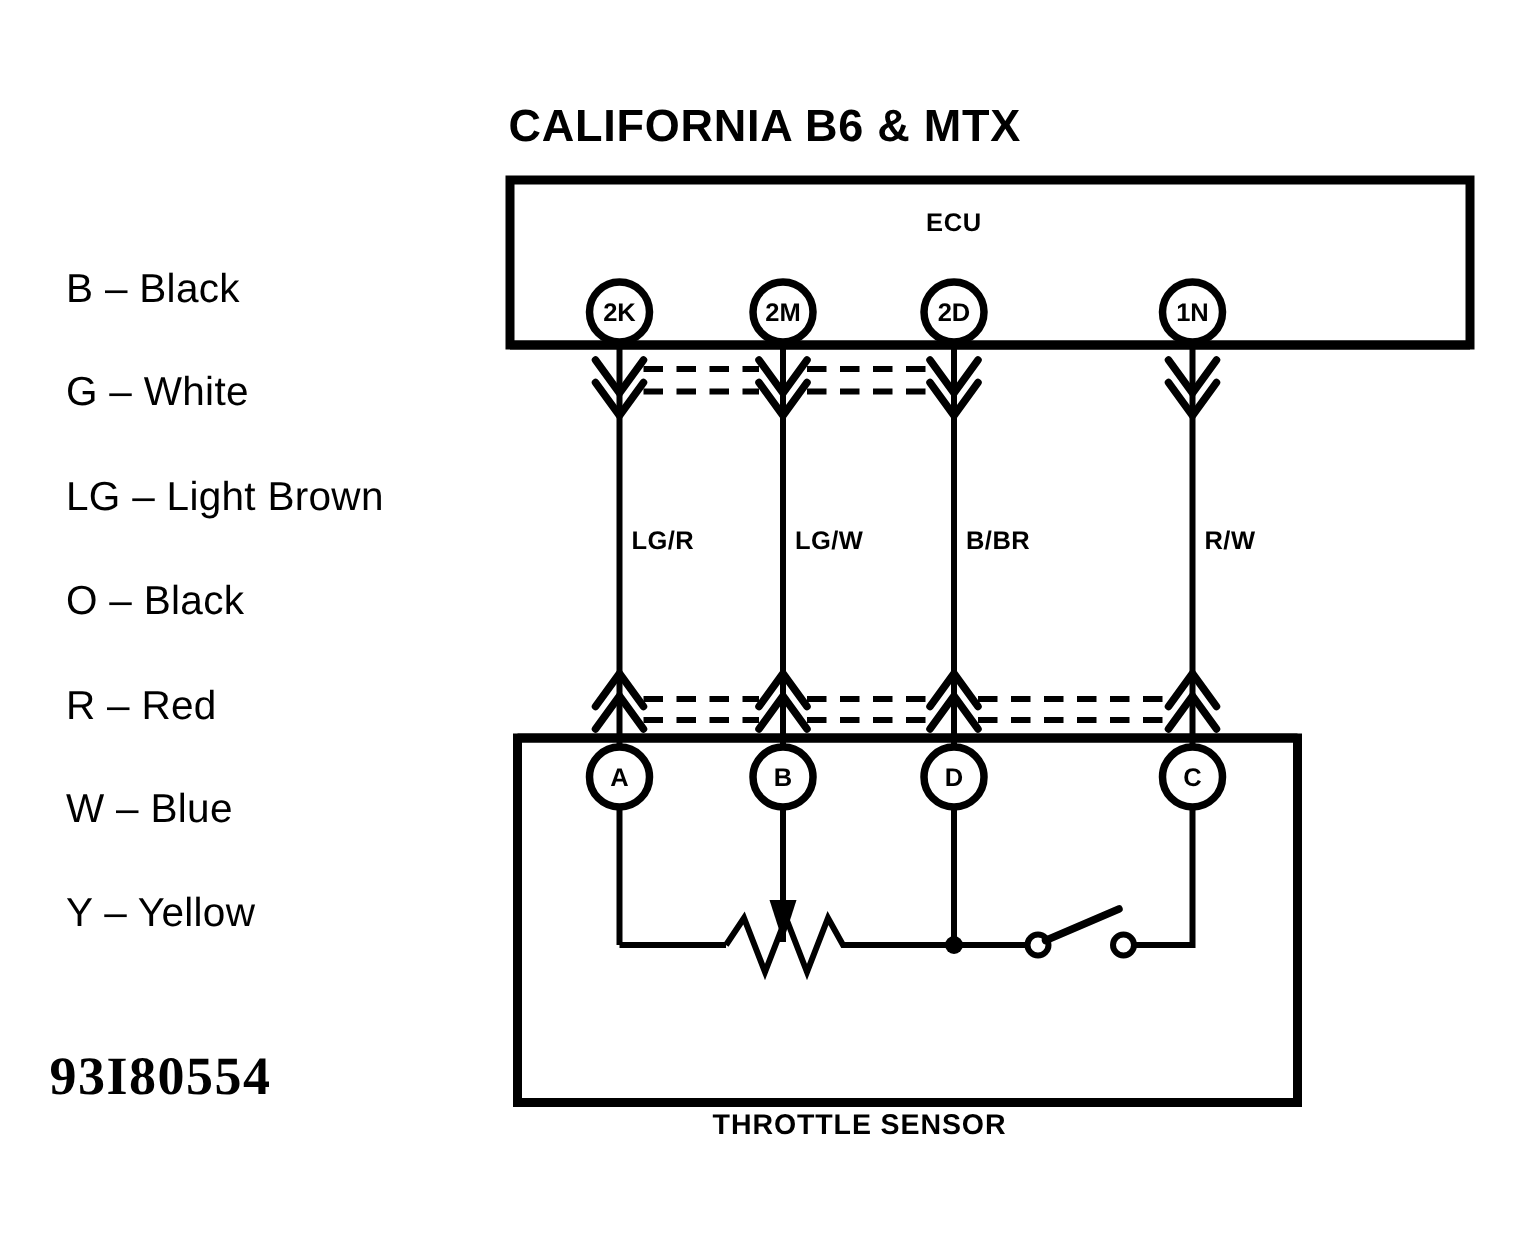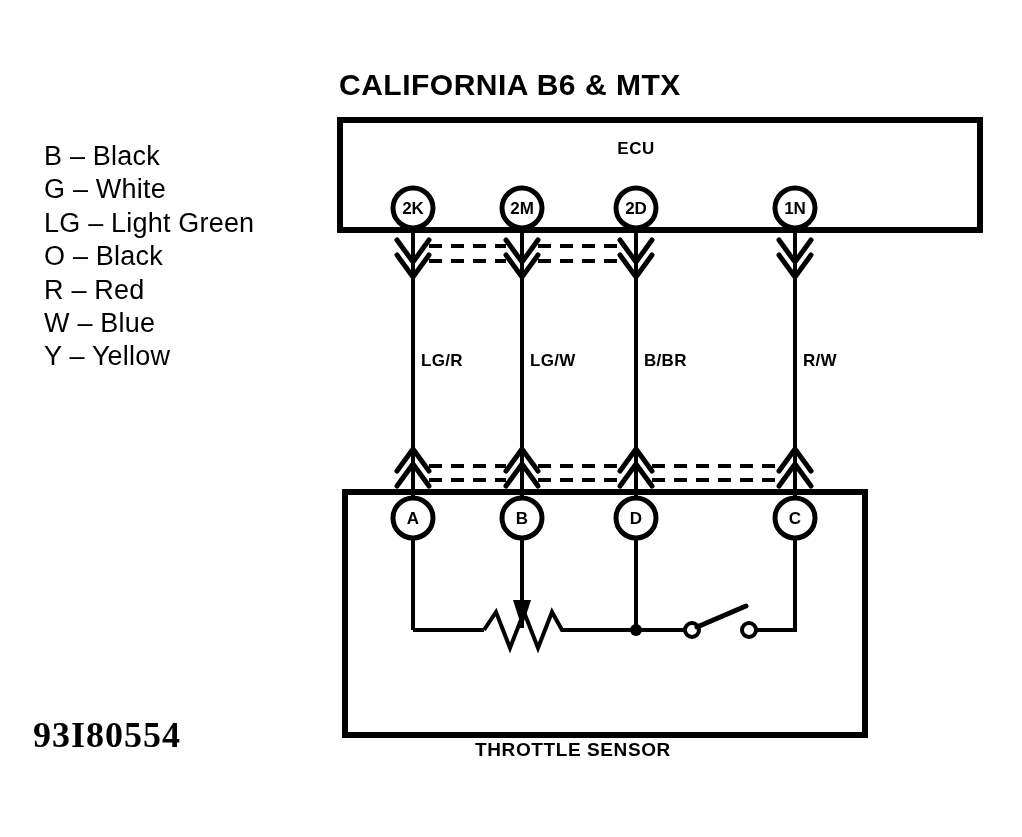--- a/index.html
+++ b/index.html
@@ -30,25 +30,26 @@
     top: 140px;
     width: 300px;
   }
   .legend-row {
     font-family: "Liberation Sans", sans-serif;
     font-size: 27px;
     line-height: 33.4px;
     color: #000000;
     letter-spacing: 0.2px;
     white-space: nowrap;
+    margin-top: 36px;
   }
   .part-number {
     position: absolute;
     left: 33px;
-    top: 714px;
+    top: 696px;
     font-family: "Liberation Serif", serif;
     font-weight: bold;
     font-size: 36px;
     letter-spacing: 1px;
     color: #000000;
   }
   .diagram-title {
     position: absolute;
     left: 339px;
     top: 68px;
@@ -97,21 +98,21 @@
       <span>Black</span>
     </div>
     <div class="legend-row">
       <span>G</span>
       <span>–</span>
       <span>White</span>
     </div>
     <div class="legend-row">
       <span>LG</span>
       <span>–</span>
-      <span>Light Green</span>
+      <span>Light Brown</span>
     </div>
     <div class="legend-row">
       <span>O</span>
       <span>–</span>
       <span>Black</span>
     </div>
     <div class="legend-row">
       <span>R</span>
       <span>–</span>
       <span>Red</span>

